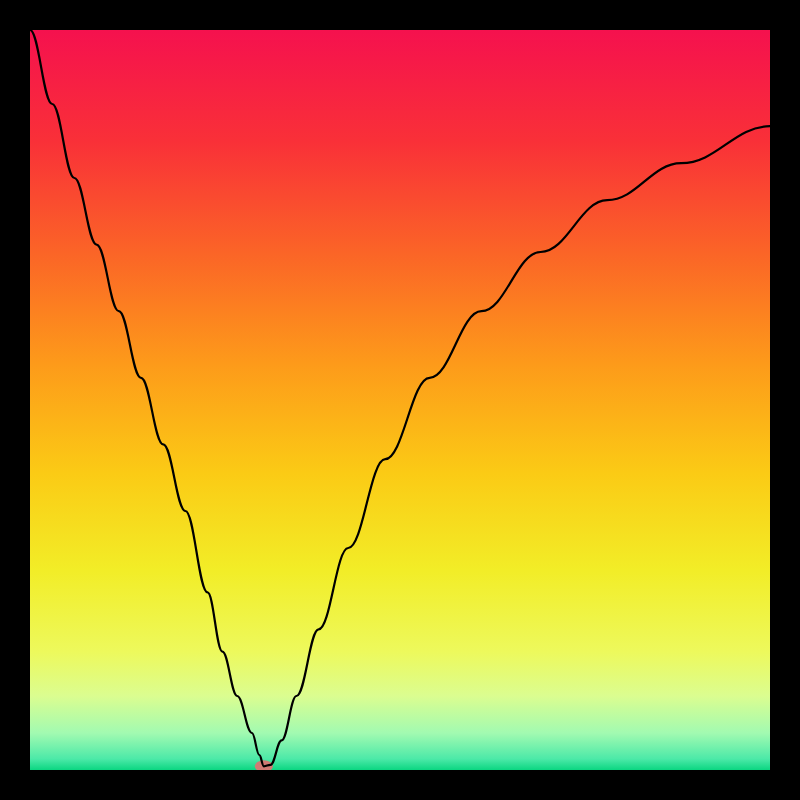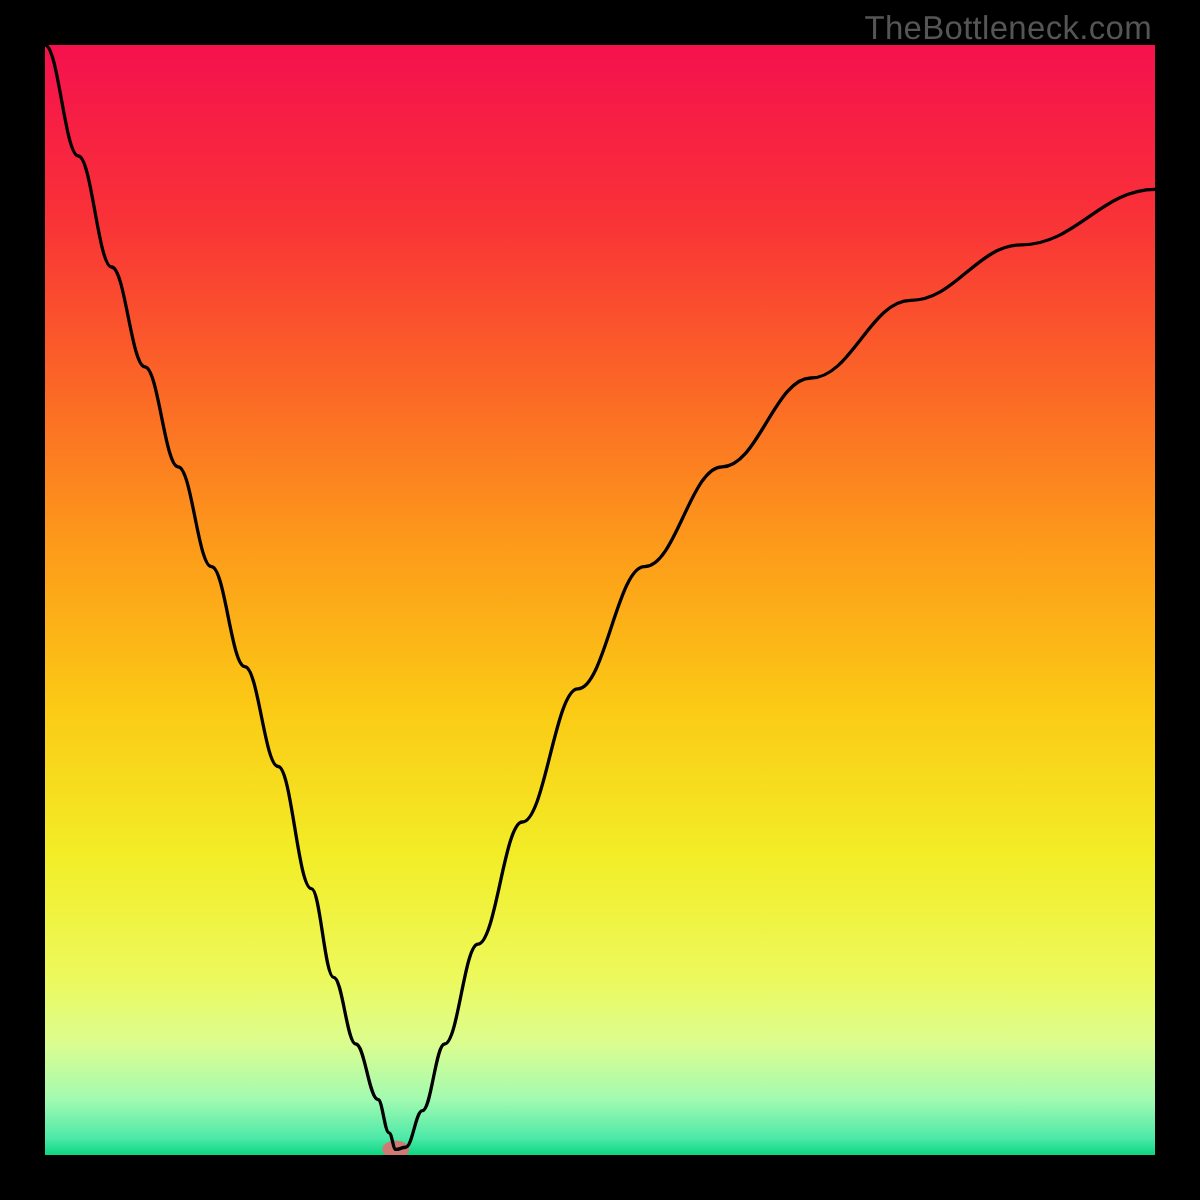--- a/index.html
+++ b/index.html
@@ -33,21 +33,20 @@
     letter-spacing: 0.2px;
   }
   svg {
     display: block;
   }
 </style>
 </head>
 <body>
 
 <div class="chart-container">
-  <div class="watermark">TheBottleneck.com</div>
   <div class="plot-area">
     <svg id="chart-svg" width="740" height="740" viewBox="0 0 740 740">
         <defs>
           <linearGradient id="bg-grad" x1="0" y1="0" x2="0" y2="1">
             <stop offset="0%" stop-color="#f5114e"></stop>
             <stop offset="15%" stop-color="#f93038"></stop>
             <stop offset="30%" stop-color="#fb6427"></stop>
             <stop offset="45%" stop-color="#fd9a1a"></stop>
             <stop offset="60%" stop-color="#fbcb15"></stop>
             <stop offset="73%" stop-color="#f2ed27"></stop>

